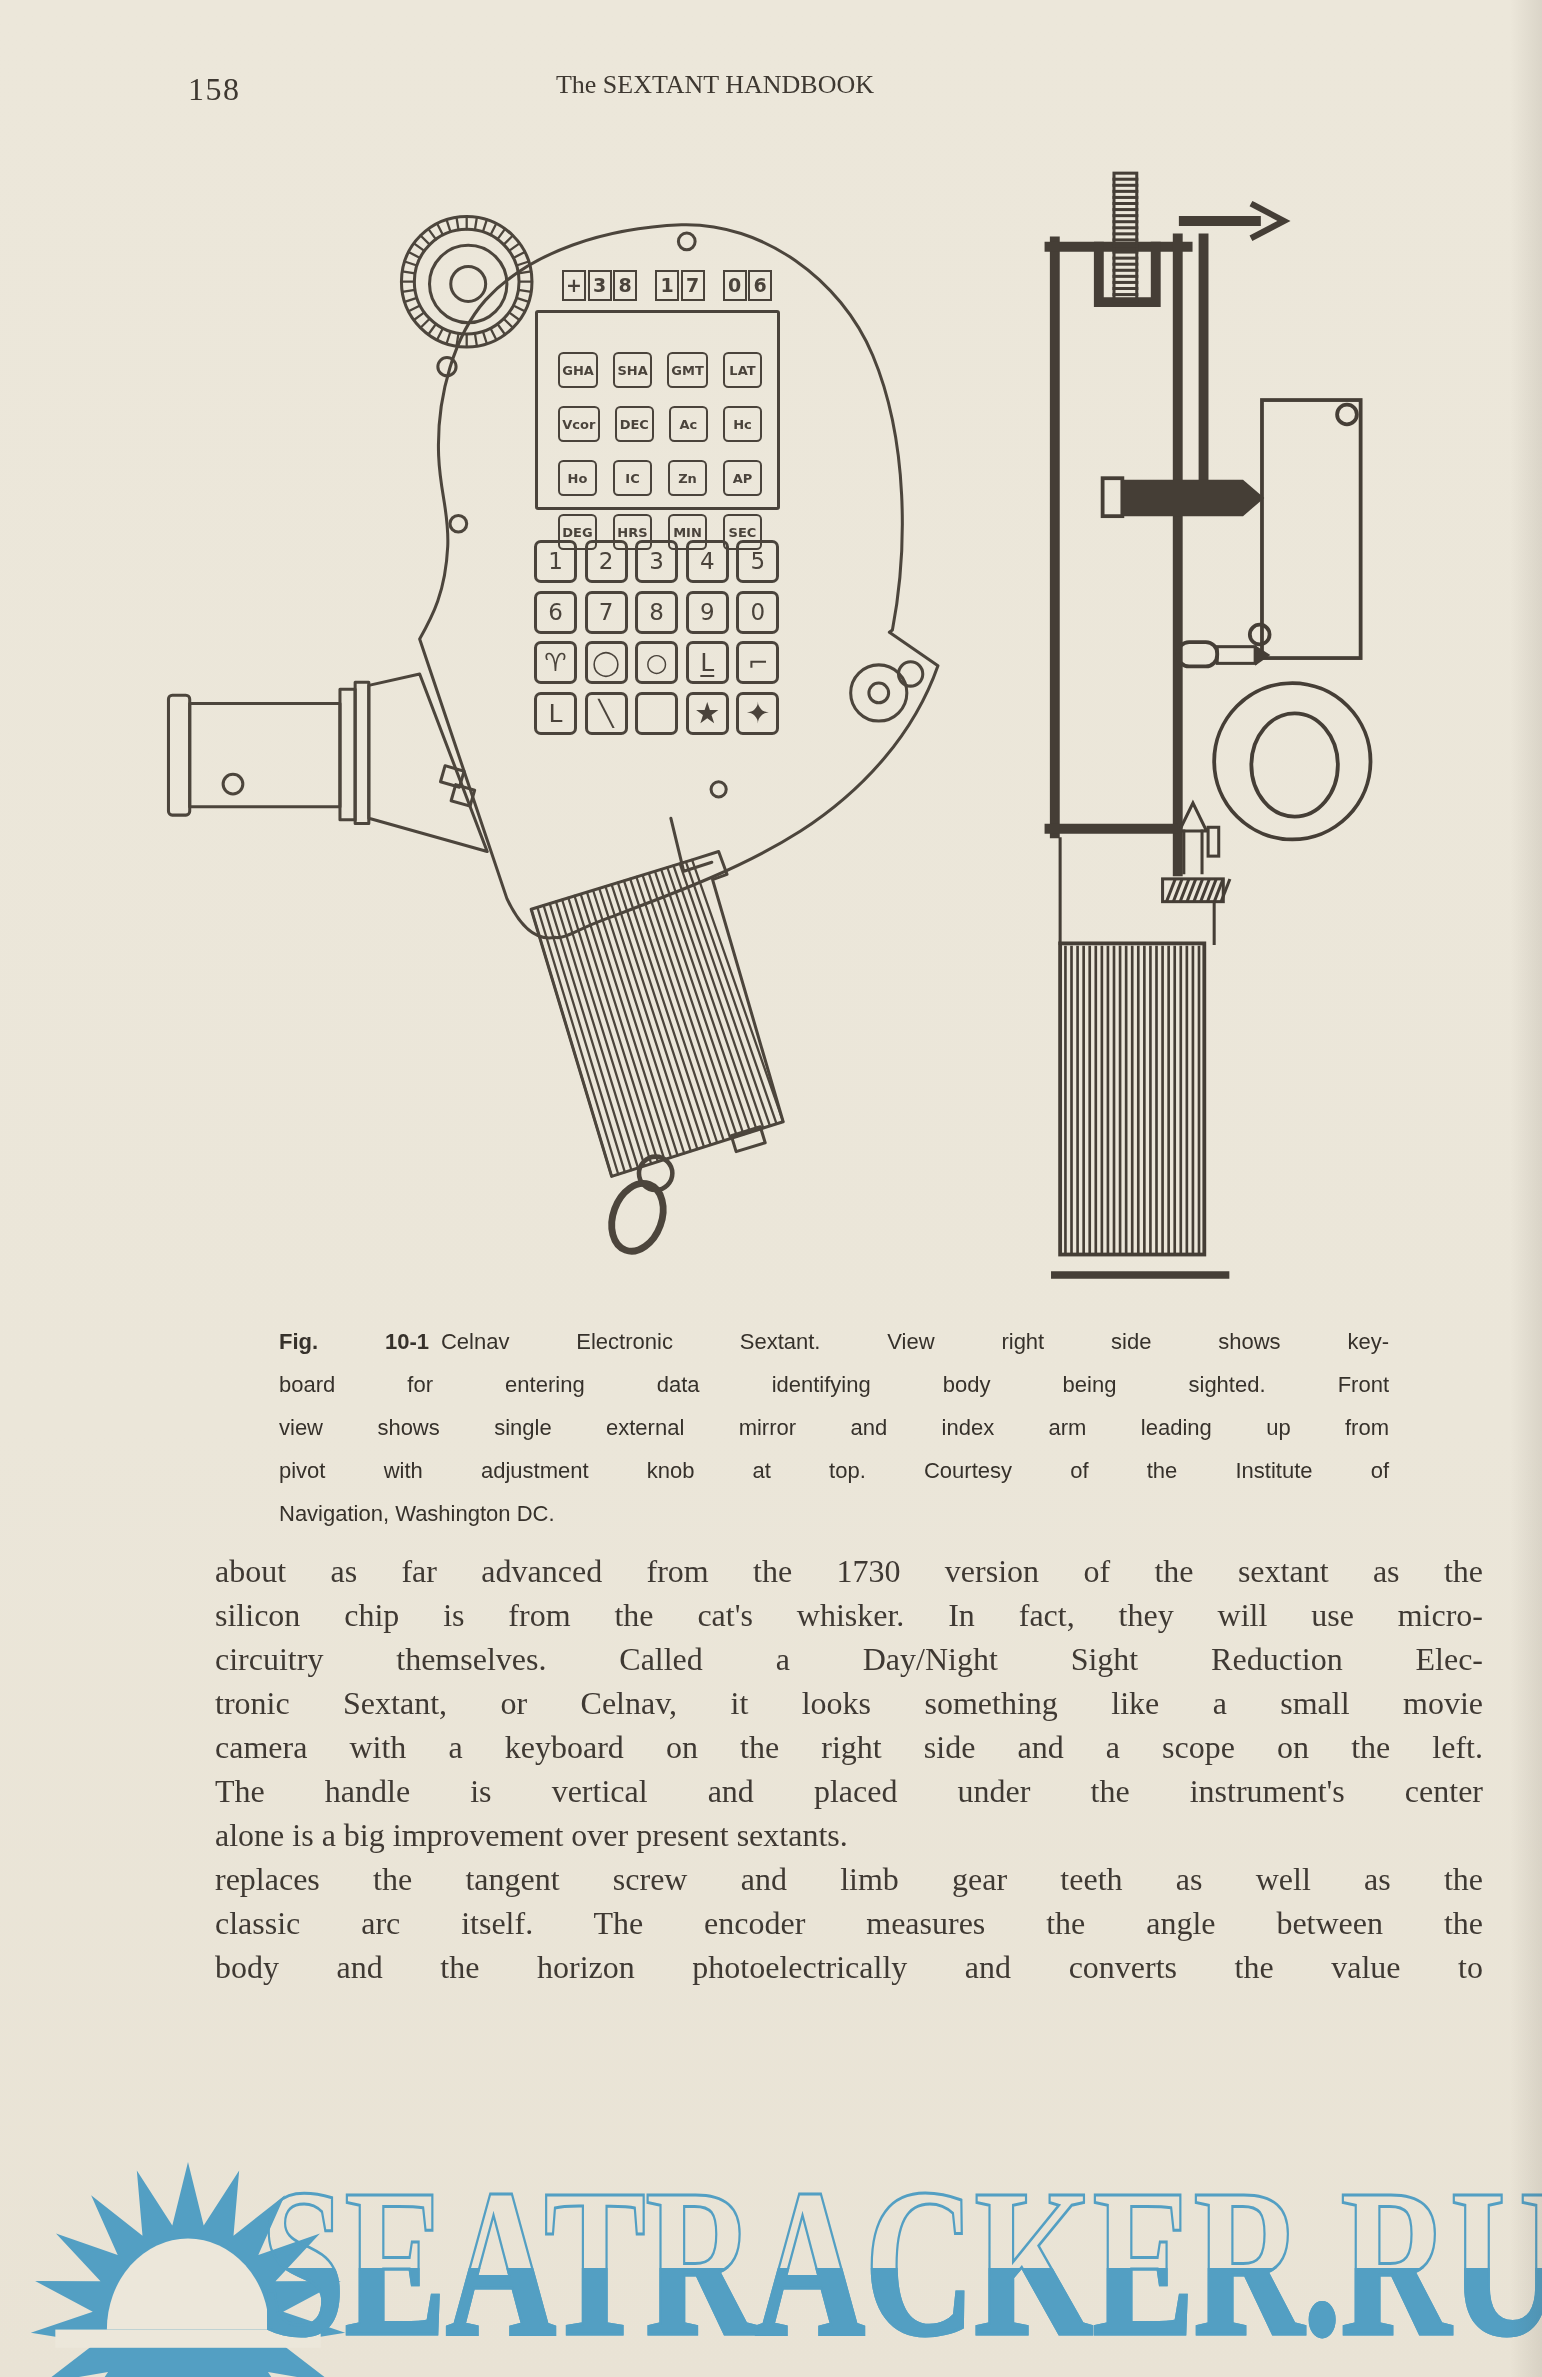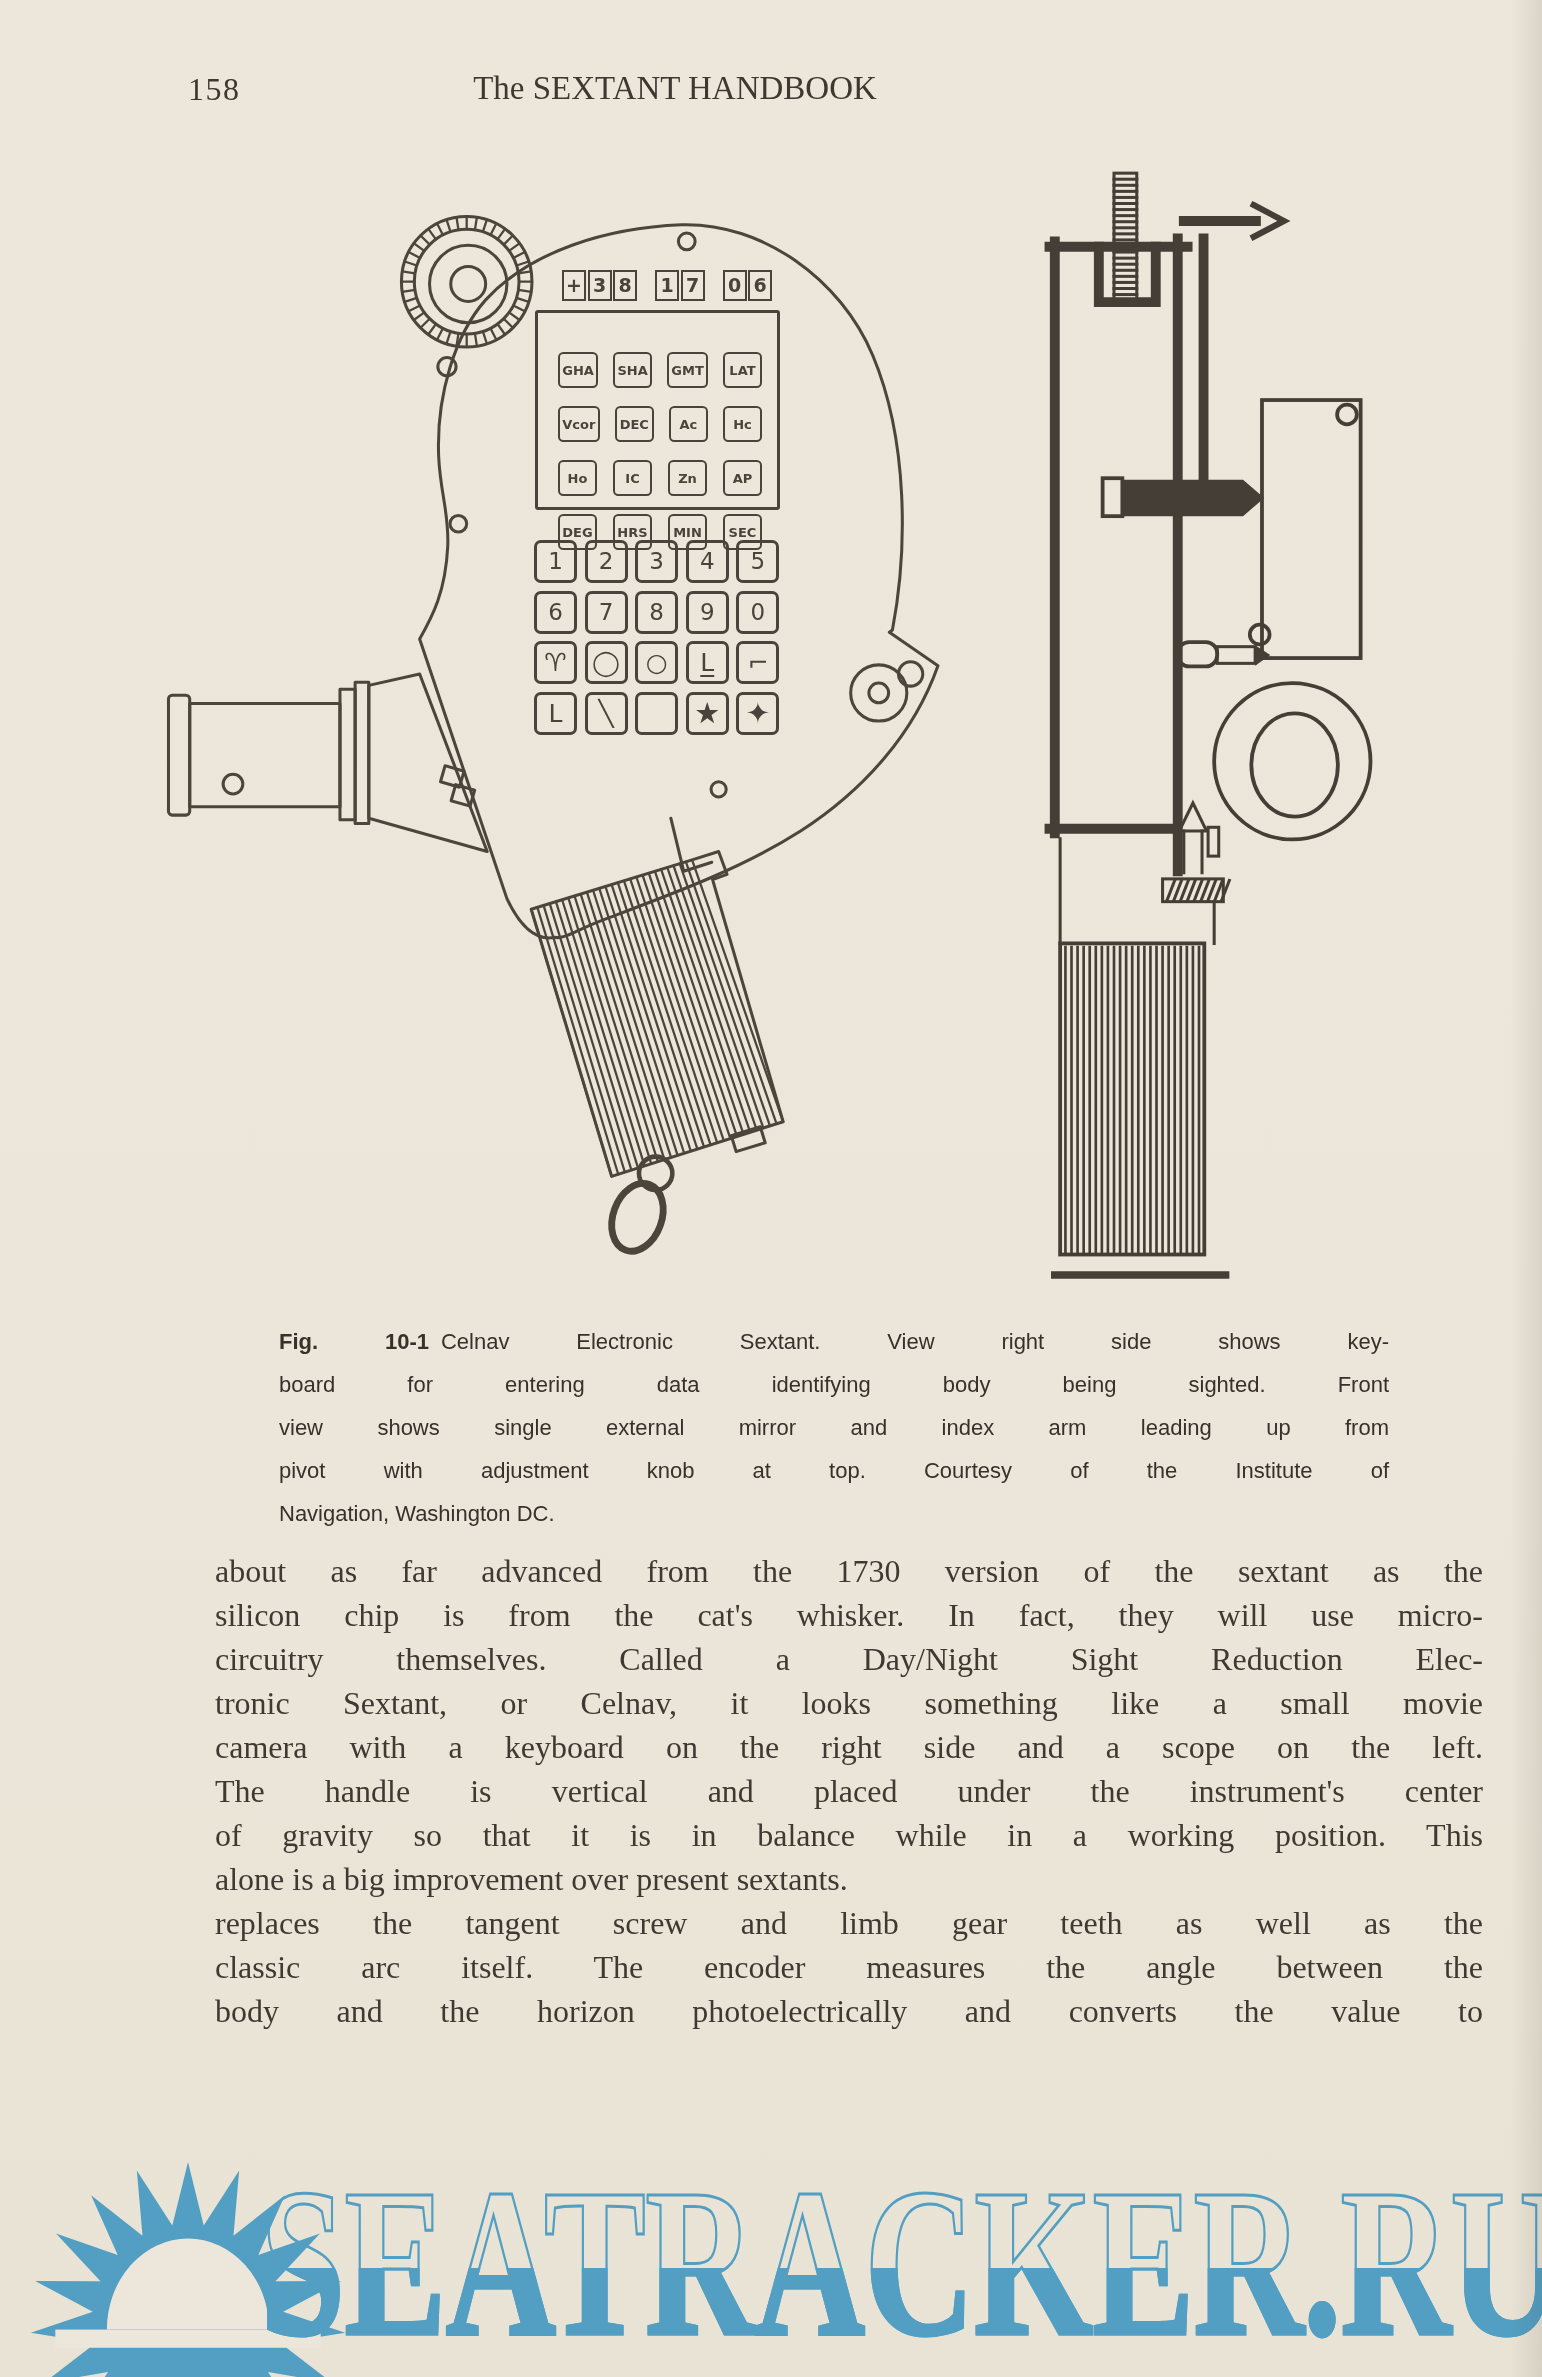--- a/index.html
+++ b/index.html
@@ -12,22 +12,22 @@
   html,body{margin:0;padding:0;}
   .page{
     position:relative;width:1542px;height:2377px;overflow:hidden;
     background:linear-gradient(180deg,#ece7da 0%,#ebe6d9 60%,#e9e3d5 100%);
     font-family:"Liberation Serif",serif;color:var(--text);
   }
   .page-shade{position:absolute;right:0;top:0;width:32px;height:100%;
     background:linear-gradient(to right,rgba(60,50,40,0),rgba(60,50,40,0.10));}
   
   .page-number{position:absolute;left:188px;top:71px;font-size:32px;letter-spacing:1.5px;color:#3e3831;}
-  .running-title{position:absolute;left:455px;top:70px;width:440px;text-align:center;
-    font-size:33px;color:#3e3831;}
+  .running-title{position:absolute;left:434px;top:70px;width:440px;text-align:right;
+    font-size:26px;color:#3e3831;}
   
   .figure-svg{position:absolute;left:0;top:0;}
   
   .disp{position:absolute;left:562px;top:270px;display:flex;gap:18px;}
   .dgroup{display:flex;gap:1.5px;}
   .dcell{width:20px;height:27px;border:2.3px solid var(--ink);display:flex;align-items:center;
     justify-content:center;font:700 19px/1 "DejaVu Sans",sans-serif;color:var(--ink);background:transparent;}
   .fpanel{position:absolute;left:535px;top:310px;width:245px;height:200px;border:3px solid var(--ink);
     box-sizing:border-box;border-radius:3px;display:flex;flex-direction:column;gap:18px;padding-top:39px;}
   .frow{display:flex;justify-content:space-between;padding:0 15px 0 20px;}
@@ -363,21 +363,20 @@
     <div class="cap-line last">Navigation, Washington DC.</div>
   </div>
 
   <div class="bodytext">
     <div class="bline">about as far advanced from the 1730 version of the sextant as the</div>
     <div class="bline">silicon chip is from the cat's whisker. In fact, they will use micro-</div>
     <div class="bline">circuitry themselves. Called a Day/Night Sight Reduction Elec-</div>
     <div class="bline">tronic Sextant, or Celnav, it looks something like a small movie</div>
     <div class="bline">camera with a keyboard on the right side and a scope on the left.</div>
     <div class="bline">The handle is vertical and placed under the instrument's center</div>
-    <div class="bline">of gravity so that it is in balance while in a working position. This</div>
     <div class="bline lastline">alone is a big improvement over present sextants.</div>
     <div class="bline">replaces the tangent screw and limb gear teeth as well as the</div>
     <div class="bline">classic arc itself. The encoder measures the angle between the</div>
     <div class="bline">body and the horizon photoelectrically and converts the value to</div>
   </div>
 
   <div class="watermark">
     <svg class="wm-sun" width="326" height="326" viewBox="0 0 430 430">
       <polygon id="sun-rays" fill="#539fc3" points="215.0,4.0 235.7,87.7 282.5,15.3 275.0,101.2 342.8,47.9 307.7,126.7 389.1,98.2 330.4,161.4 416.6,160.9 340.6,201.6 422.3,229.2 337.1,242.9 405.5,295.6 320.5,280.9 368.0,352.9 292.4,311.4 314.0,394.9 255.9,331.2 249.2,417.2 215.0,338.0 180.8,417.2 174.1,331.2 116.0,394.9 137.6,311.4 62.0,352.9 109.5,280.9 24.5,295.6 92.9,242.9 7.7,229.2 89.4,201.6 13.4,160.9 99.6,161.4 40.9,98.2 122.3,126.7 87.2,47.9 155.0,101.2 147.5,15.3 194.3,87.7"></polygon>
       <path d="M 108,225 A 107 120 0 0 1 322,225 Z" fill="#ece7da"></path>

